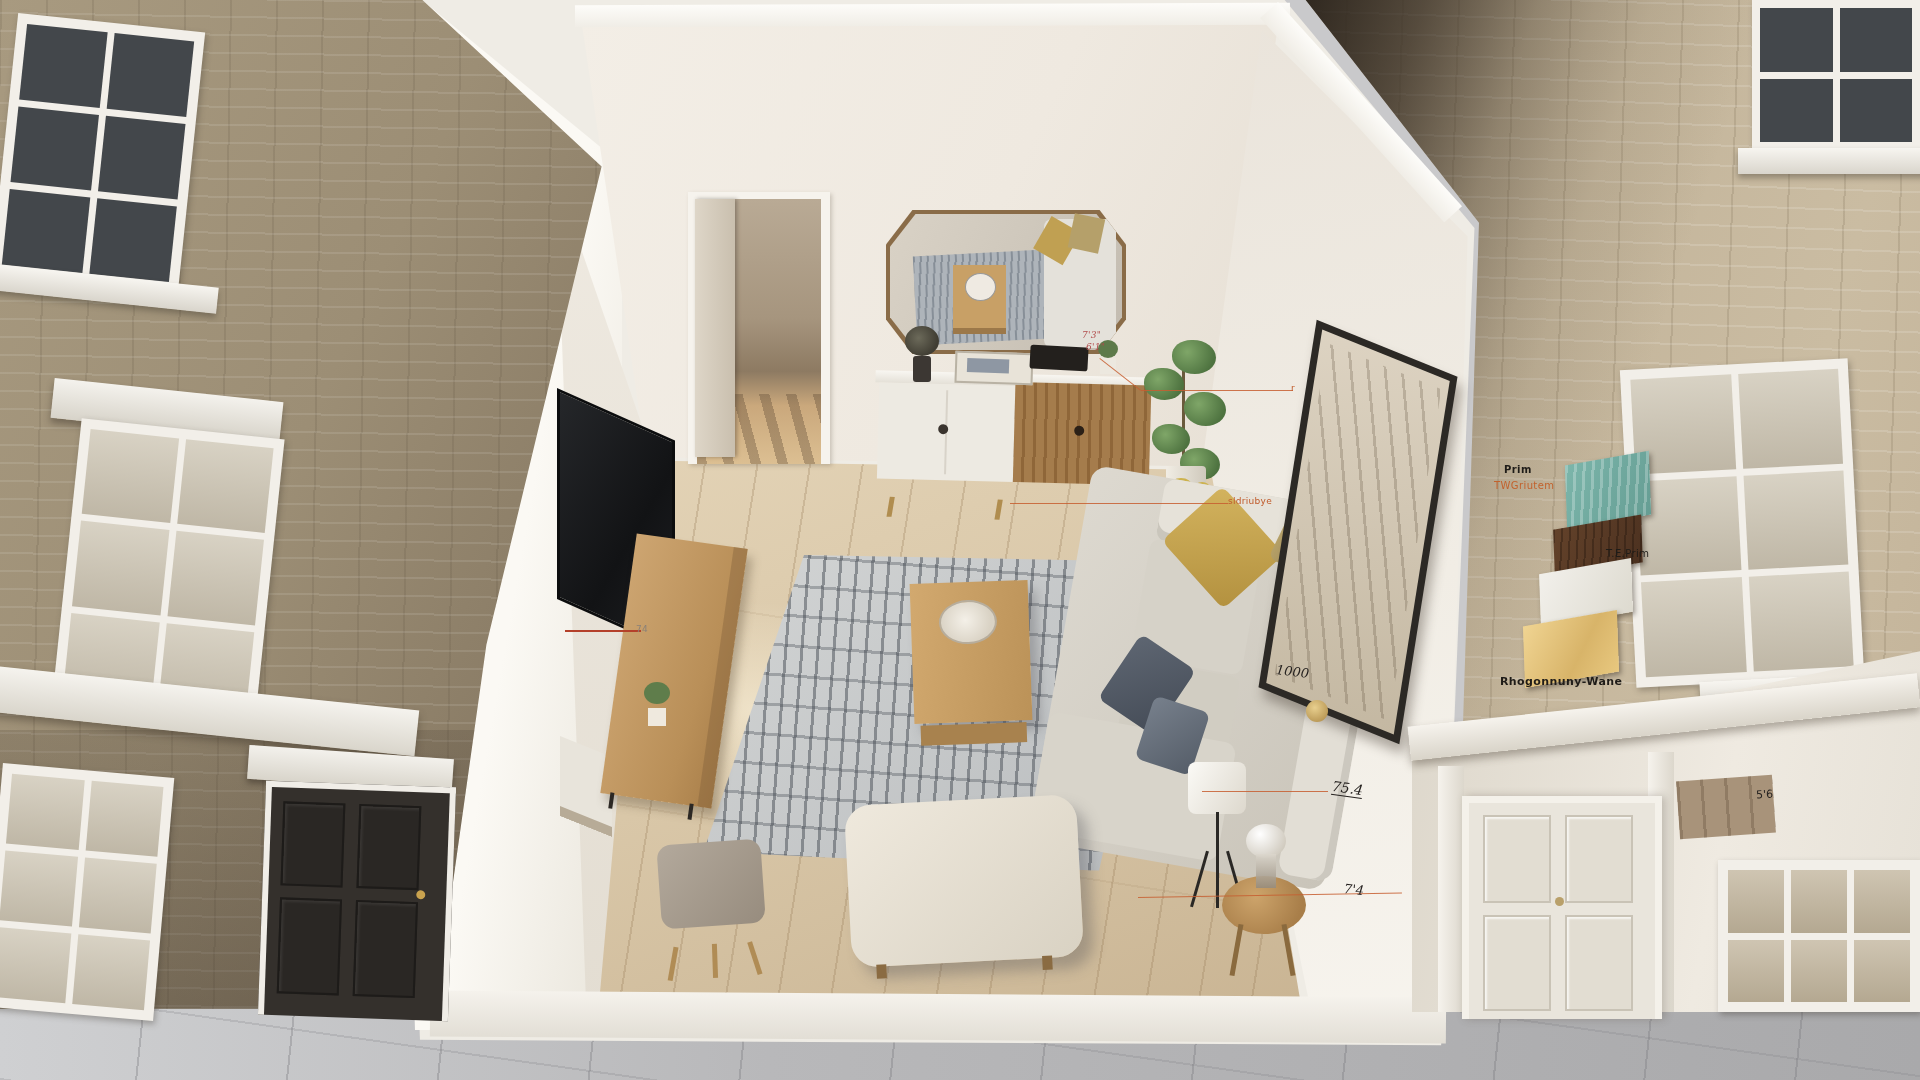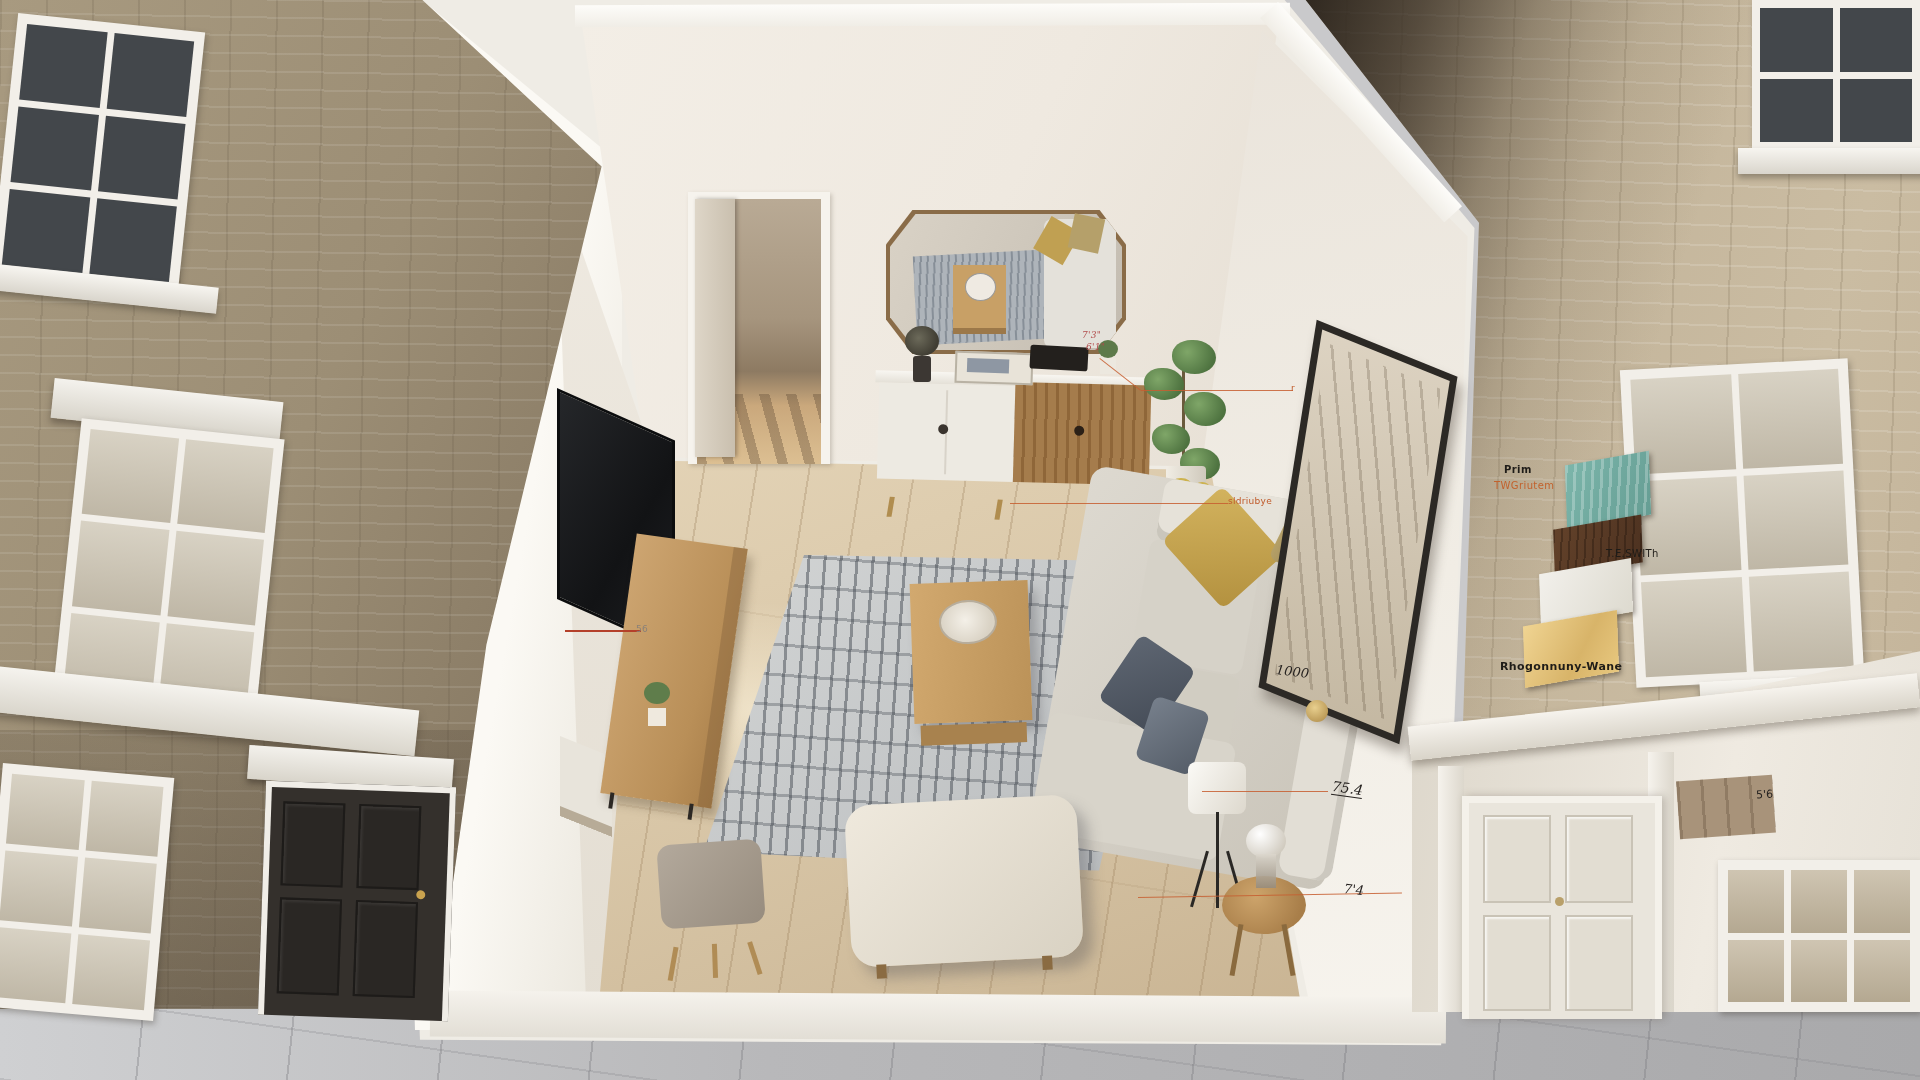--- a/index.html
+++ b/index.html
@@ -499,34 +499,34 @@
         <div></div>
     </div>
   </div>
 
   <div class="abs chip chip-teal"></div>
   <div class="abs chip chip-walnut"></div>
   <div class="abs chip chip-white"></div>
   <div class="abs chip chip-gold"></div>
   <div class="swlabel-k" style="left:1504px;top:464px;">Prim</div>
   <div class="swlabel-o" style="left:1494px;top:480px;">TWGriutem</div>
-  <div class="swlabel-k" style="left:1606px;top:548px;font-weight:normal;">T.E.SWITh</div>
-  <div class="swlabel-k" style="left:1500px;top:660px;font-size:11px;">Rhogonnuny-Wane</div>
+  <div class="swlabel-k" style="left:1606px;top:548px;font-weight:normal;">T.E.Prim</div>
+  <div class="swlabel-k" style="left:1500px;top:675px;font-size:11px;">Rhogonnuny-Wane</div>
 
   <div class="ann-text-o tiny hand" style="left:1082px;top:330px;color:#b14a4a;">7'3"</div>
   <div class="ann-text-o tiny hand" style="left:1086px;top:342px;color:#b14a4a;">6'1"</div>
   <div class="ann-line thin" style="left:1100px;top:358px;width:52px;transform:rotate(38deg);"></div>
   <div class="ann-line thin" style="left:1141px;top:390px;width:152px;"></div>
   <div class="ann-text-o tiny" style="left:1291px;top:383px;">r</div>
 
   <div class="ann-line thin" style="left:1010px;top:503px;width:218px;"></div>
   <div class="ann-text-o tiny" style="left:1228px;top:496px;">sldriubye</div>
 
   <div class="ann-line" style="left:565px;top:630px;width:76px;border-color:#b4402a;"></div>
-  <div class="ann-text-o tiny" style="left:636px;top:624px;color:#8a8178;">56</div>
+  <div class="ann-text-o tiny" style="left:636px;top:624px;color:#8a8178;">74</div>
 
   <div class="ann-text-k hand" style="left:1276px;top:664px;transform:rotate(7deg);font-size:13px;">1000</div>
 
   <div class="ann-line thin" style="left:1202px;top:791px;width:126px;"></div>
   <div class="ann-text-k hand" style="left:1332px;top:780px;transform:rotate(8deg);font-size:14px;border-bottom:1px solid #262220;">75.4</div>
 
   <div class="ann-line thin" style="left:1138px;top:897px;width:264px;transform:rotate(-1deg);"></div>
   <div class="ann-text-k hand" style="left:1344px;top:882px;transform:rotate(6deg);font-size:13px;">7'4</div>
 
   <div class="ann-text-k" style="left:1756px;top:788px;font-size:11px;transform:rotate(-3deg);">5'6</div>

